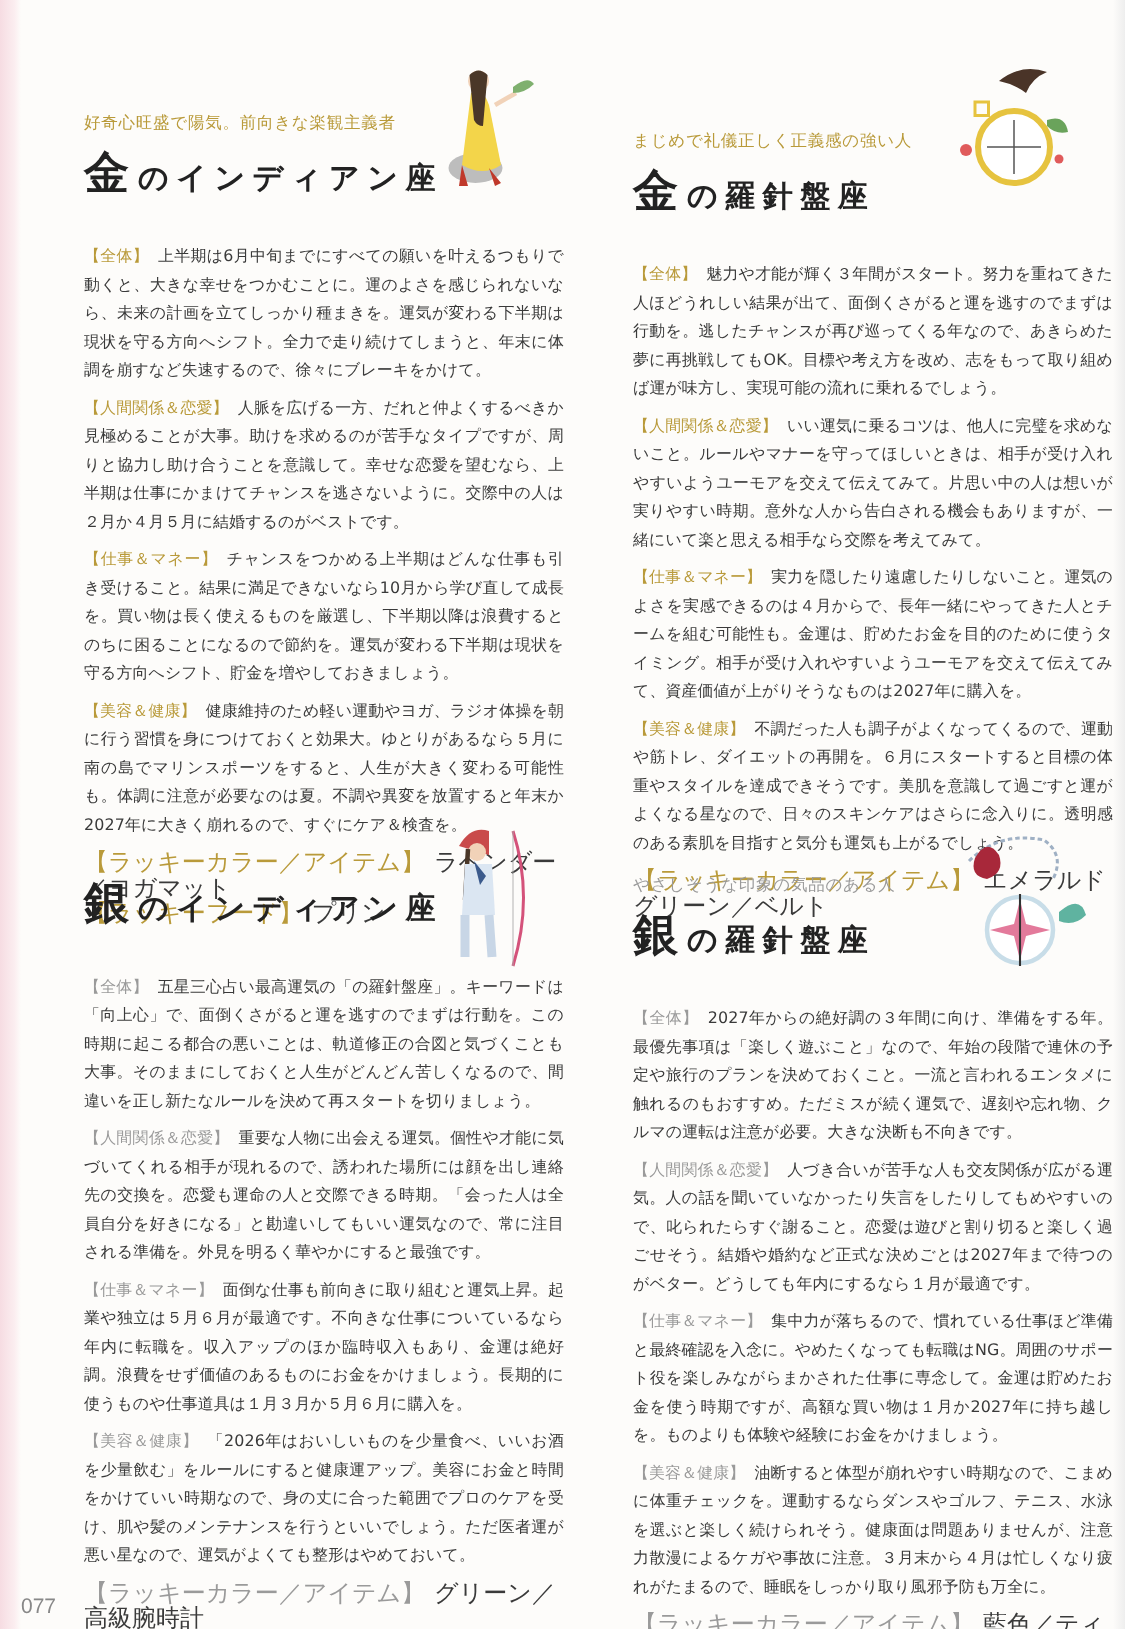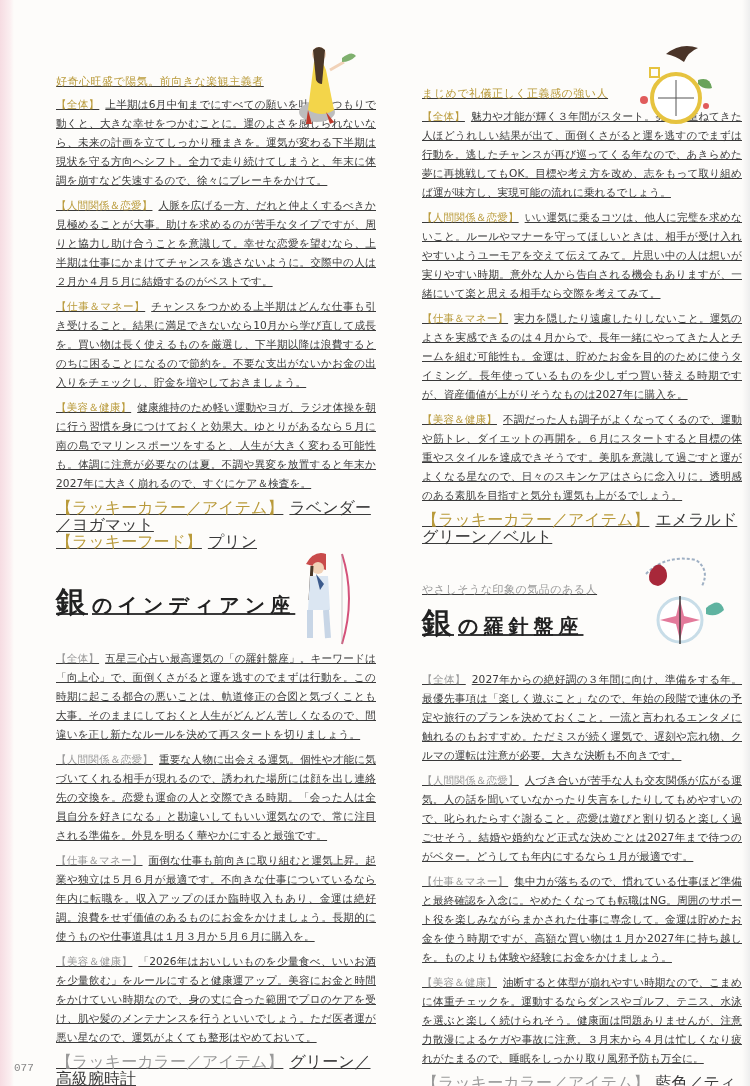--- a/index.html
+++ b/index.html
@@ -1,60 +1,62 @@
 <!DOCTYPE html>
 <html><head>
 <meta charset="utf-8">
 <style>
   html,body{margin:0;padding:0;}
   body{width:750px;height:1086px;background:#fdfcfa;position:relative;overflow:hidden;font-family:"DejaVu Sans",sans-serif;color:#3a3a3a;}
   .pink-edge{position:absolute;left:0;top:0;width:14px;height:1086px;background:linear-gradient(90deg,#f6dce2,#fbeef0 70%,#fdfcfa);}
   .right-edge{position:absolute;right:0;top:0;width:8px;height:1086px;background:linear-gradient(90deg,#fdfcfa,#eeeeee);}
-  .section{position:absolute;width:320px;text-decoration:underline;}
+  .section{position:absolute;width:320px;}
   .subtitle{font-family:"DejaVu Serif",serif;font-size:11px;letter-spacing:0.5px;margin:0 0 6px 0;}
   .title{font-family:"DejaVu Serif",serif;font-size:20px;letter-spacing:5px;color:#222;margin:0 0 26px 0;white-space:nowrap;}
   .title .big{font-size:30px;letter-spacing:2px;margin-right:4px;}
   .para{font-size:10.6px;line-height:19px;margin:0 0 6px 0;text-align:justify;letter-spacing:0.1px;}
   .lbl{margin-right:6px;}
   .lucky{font-size:16px;line-height:17px;margin:0;}
   .gold .subtitle,.gold .lbl{color:#b99a3a;}
   .silver .subtitle,.silver .lbl{color:#9a9a9a;}
   .illus{position:absolute;}
-  .page-num{position:absolute;left:14px;top:1062px;font-family:Liberation Mono, monospace;font-size:11px;color:#888;}
+  .page-num{position:absolute;left:14px;top:1062px;font-family:Liberation Sans, sans-serif;font-size:14px;color:#888;}
 </style>
 </head>
 <body>
 
 <div class="pink-edge"></div>
 <div class="right-edge"></div>
 
 <div class="section gold" style="left:56px;top:74px;">
   <p class="subtitle">好奇心旺盛で陽気。前向きな楽観主義者</p>
+  <h2 class="title"><span class="big">金</span><span>のインディアン座</span></h2>
   <p class="para"><span class="lbl">【全体】</span><span>上半期は6月中旬までにすべての願いを叶えるつもりで動くと、大きな幸せをつかむことに。運のよさを感じられないなら、未来の計画を立てしっかり種まきを。運気が変わる下半期は現状を守る方向へシフト。全力で走り続けてしまうと、年末に体調を崩すなど失速するので、徐々にブレーキをかけて。</span></p>
   <p class="para"><span class="lbl">【人間関係＆恋愛】</span><span>人脈を広げる一方、だれと仲よくするべきか見極めることが大事。助けを求めるのが苦手なタイプですが、周りと協力し助け合うことを意識して。幸せな恋愛を望むなら、上半期は仕事にかまけてチャンスを逃さないように。交際中の人は２月か４月５月に結婚するのがベストです。</span></p>
-  <p class="para"><span class="lbl">【仕事＆マネー】</span><span>チャンスをつかめる上半期はどんな仕事も引き受けること。結果に満足できないなら10月から学び直して成長を。買い物は長く使えるものを厳選し、下半期以降は浪費するとのちに困ることになるので節約を。不要な支出がないかお金の出入りをチェックし、貯金を増やしておきましょう。</span></p>
+  <p class="para"><span class="lbl">【仕事＆マネー】</span><span>チャンスをつかめる上半期はどんな仕事も引き受けること。結果に満足できないなら10月から学び直して成長を。買い物は長く使えるものを厳選し、下半期以降は浪費するとのちに困ることになるので節約を。運気が変わる下半期は現状を守る方向へシフト、貯金を増やしておきましょう。</span></p>
   <p class="para"><span class="lbl">【美容＆健康】</span><span>健康維持のため軽い運動やヨガ、ラジオ体操を朝に行う習慣を身につけておくと効果大。ゆとりがあるなら５月に南の島でマリンスポーツをすると、人生が大きく変わる可能性も。体調に注意が必要なのは夏。不調や異変を放置すると年末か2027年に大きく崩れるので、すぐにケア＆検査を。</span></p>
   <p class="lucky"><span class="lbl">【ラッキーカラー／アイテム】</span><span>ラベンダー／ヨガマット</span></p>
   <p class="lucky"><span class="lbl">【ラッキーフード】</span><span>プリン</span></p>
 </div>
 <svg class="illus" style="left:292px;top:40px;" width="70" height="90">
   <ellipse cx="25" cy="72" rx="18" ry="10" fill="#bdbdbd"></ellipse>
   <path d="M22 22 Q30 18 34 30 L42 70 Q30 78 16 70 Z" fill="#f3d54a"></path>
   <circle cx="27" cy="14" r="7" fill="#f1d2b8"></circle>
   <path d="M21 10 Q27 4 33 10 L30 44 Q26 44 24 40 Z" fill="#4a3728"></path>
   <path d="M16 70 L14 84 L20 84 Z M34 72 L38 84 L42 82 Z" fill="#c0392b"></path>
   <path d="M38 30 L52 22" stroke="#f1d2b8" stroke-width="3"></path>
   <path d="M50 18 Q60 10 64 16 Q58 22 50 22 Z" fill="#7fb06e"></path>
 </svg>
 
 <div class="section gold" style="left:422px;top:86px;">
   <p class="subtitle">まじめで礼儀正しく正義感の強い人</p>
+  <h2 class="title"><span class="big">金</span><span>の羅針盤座</span></h2>
   <p class="para"><span class="lbl">【全体】</span><span>魅力や才能が輝く３年間がスタート。努力を重ねてきた人ほどうれしい結果が出て、面倒くさがると運を逃すのでまずは行動を。逃したチャンスが再び巡ってくる年なので、あきらめた夢に再挑戦してもOK。目標や考え方を改め、志をもって取り組めば運が味方し、実現可能の流れに乗れるでしょう。</span></p>
   <p class="para"><span class="lbl">【人間関係＆恋愛】</span><span>いい運気に乗るコツは、他人に完璧を求めないこと。ルールやマナーを守ってほしいときは、相手が受け入れやすいようユーモアを交えて伝えてみて。片思い中の人は想いが実りやすい時期。意外な人から告白される機会もありますが、一緒にいて楽と思える相手なら交際を考えてみて。</span></p>
-  <p class="para"><span class="lbl">【仕事＆マネー】</span><span>実力を隠したり遠慮したりしないこと。運気のよさを実感できるのは４月からで、長年一緒にやってきた人とチームを組む可能性も。金運は、貯めたお金を目的のために使うタイミング。長年使っているものを少しずつ買い替える時期ですが、資産価値が上がりそうなものは2027年に購入を。</span></p>
+  <p class="para"><span class="lbl">【仕事＆マネー】</span><span>実力を隠したり遠慮したりしないこと。運気のよさを実感できるのは４月からで、長年一緒にやってきた人とチームを組む可能性も。金運は、貯めたお金を目的のために使うタイミング。相手が受け入れやすいようユーモアを交えて伝えてみて、資産価値が上がりそうなものは2027年に購入を。</span></p>
   <p class="para"><span class="lbl">【美容＆健康】</span><span>不調だった人も調子がよくなってくるので、運動や筋トレ、ダイエットの再開を。６月にスタートすると目標の体重やスタイルを達成できそうです。美肌を意識して過ごすと運がよくなる星なので、日々のスキンケアはさらに念入りに。透明感のある素肌を目指すと気分も運気も上がるでしょう。</span></p>
   <p class="lucky"><span class="lbl">【ラッキーカラー／アイテム】</span><span>エメラルドグリーン／ベルト</span></p>
 </div>
 <svg class="illus" style="left:636px;top:40px;" width="80" height="95">
   <path d="M30 14 Q45 2 62 8 Q52 12 48 22 Q40 16 30 14 Z" fill="#4a3428"></path>
   <circle cx="40" cy="58" r="24" fill="#fff" stroke="#e6c33f" stroke-width="4"></circle>
   <line x1="40" y1="40" x2="40" y2="76" stroke="#555" stroke-width="1"></line>
   <line x1="22" y1="58" x2="58" y2="58" stroke="#555" stroke-width="1"></line>
   <rect x="14" y="28" width="9" height="9" fill="none" stroke="#e6c33f" stroke-width="2"></rect>
   <circle cx="8" cy="60" r="4" fill="#e05b5b"></circle>

